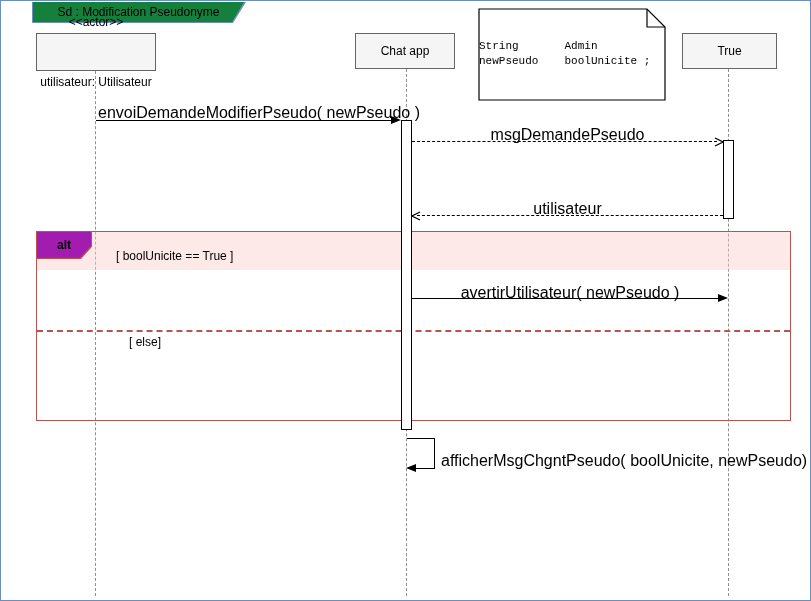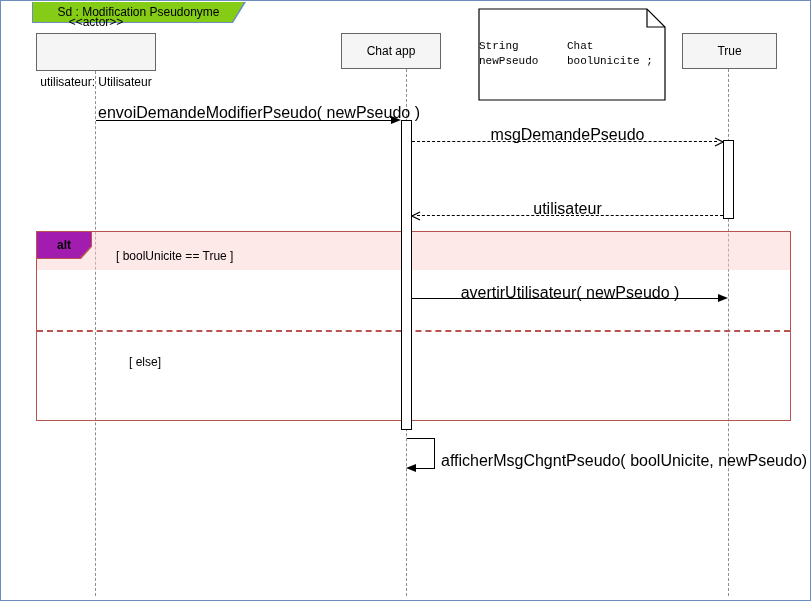--- a/index.html
+++ b/index.html
@@ -5,21 +5,21 @@
   html,body { margin:0; padding:0; background:#fff; }
   .canvas {
     position:relative; width:811px; height:601px; box-sizing:border-box;
     background:#ffffff; border:1px solid #6c8ebf; overflow:hidden;
     font-family:"Liberation Sans", sans-serif; color:#000;
   }
   .abs { position:absolute; }
   
   .tab-outer { background:#6c8ebf; clip-path:polygon(0 0,100% 0,calc(100% - 13px) 100%,0 100%); }
   .tab-inner { position:absolute; top:0; left:1px; right:2px; bottom:1px;
-    background:#84cc16; clip-path:polygon(0 0,100% 0,calc(100% - 12px) 100%,0 100%);
+    background:#15803d; clip-path:polygon(0 0,100% 0,calc(100% - 12px) 100%,0 100%);
     display:flex; align-items:center; justify-content:center; font-size:12px; }
   
   .head-box { background:#f5f5f5; border:1px solid #666666; box-sizing:border-box;
     display:flex; flex-direction:column; align-items:center; justify-content:center;
     font-size:12px; line-height:16px; text-align:center; z-index:3; }
   .lifeline { width:0; border-left:1px dashed #8f8f8f; z-index:1; }
   .activation { background:#fff; border:1px solid #000; box-sizing:border-box; z-index:4; }
   
   .msg-line { height:0; border-top:1px solid #000; z-index:5; }
   .msg-line.dashed { border-top-style:dashed; }
@@ -59,41 +59,41 @@
   <div class="abs lifeline" style="left:405px; top:68px; height:527px;"></div>
   <div class="abs lifeline" style="left:727px; top:68px; height:527px;"></div>
 
   <div class="abs fragment" style="left:35px; top:230px; width:755px; height:190px;">
     <div class="frag-band"></div>
     <div class="alt-outer">
       <div class="alt-inner">alt</div>
     </div>
     <div class="guard" style="left:79px; top:17px;">[ boolUnicite == True ]</div>
     <div class="divider" style="top:98px;"></div>
-    <div class="guard" style="left:92px; top:123px;">[ else]</div>
+    <div class="guard" style="left:92px; top:103px;">[ else]</div>
   </div>
 
   <div class="abs head-box" style="left:35px; top:32px; width:120px; height:38px;gap:44px;">
     <span>&lt;&lt;actor&gt;&gt;</span>
     <span>utilisateur: Utilisateur</span>
   </div>
-  <div class="abs head-box" style="left:340px; top:32px; width:100px; height:36px;">
+  <div class="abs head-box" style="left:354px; top:32px; width:100px; height:36px;">
     <span>Chat app</span>
   </div>
   <div class="abs head-box" style="left:681px; top:32px; width:95px; height:36px;">
     <span>True</span>
   </div>
 
   <svg class="abs" style="left:477px; top:7px; z-index:3;" width="189" height="94" viewBox="0 0 189 94">
     <path d="M1,1 L169,1 L187,19 L187,92 L1,92 Z" fill="#ffffff" stroke="#000000" stroke-width="1.2"></path>
     <path d="M169,1 L169,19 L187,19" fill="none" stroke="#000000" stroke-width="1.2"></path>
   </svg>
   <div class="abs note-text" style="left:478px; top:8px; width:187px; height:90px;">
     <span>String newPseudo</span>
-    <span>Chat boolUnicite ;</span>
+    <span>Admin boolUnicite ;</span>
   </div>
 
   <div class="abs activation" style="left:400px; top:119px; width:11px; height:310px;"></div>
   <div class="abs activation" style="left:722px; top:139px; width:11px; height:79px;"></div>
 
   <div class="abs msg-label center" style="left:97px; top:103px; width:300px;">envoiDemandeModifierPseudo( newPseudo )</div>
   <div class="abs msg-line" style="left:95px; top:119px; width:296px;"></div>
   <div class="abs arr-right" style="left:390px; top:115px;"></div>
 
   <div class="abs msg-label center" style="left:411px; top:125px; width:311px;">msgDemandePseudo</div>

